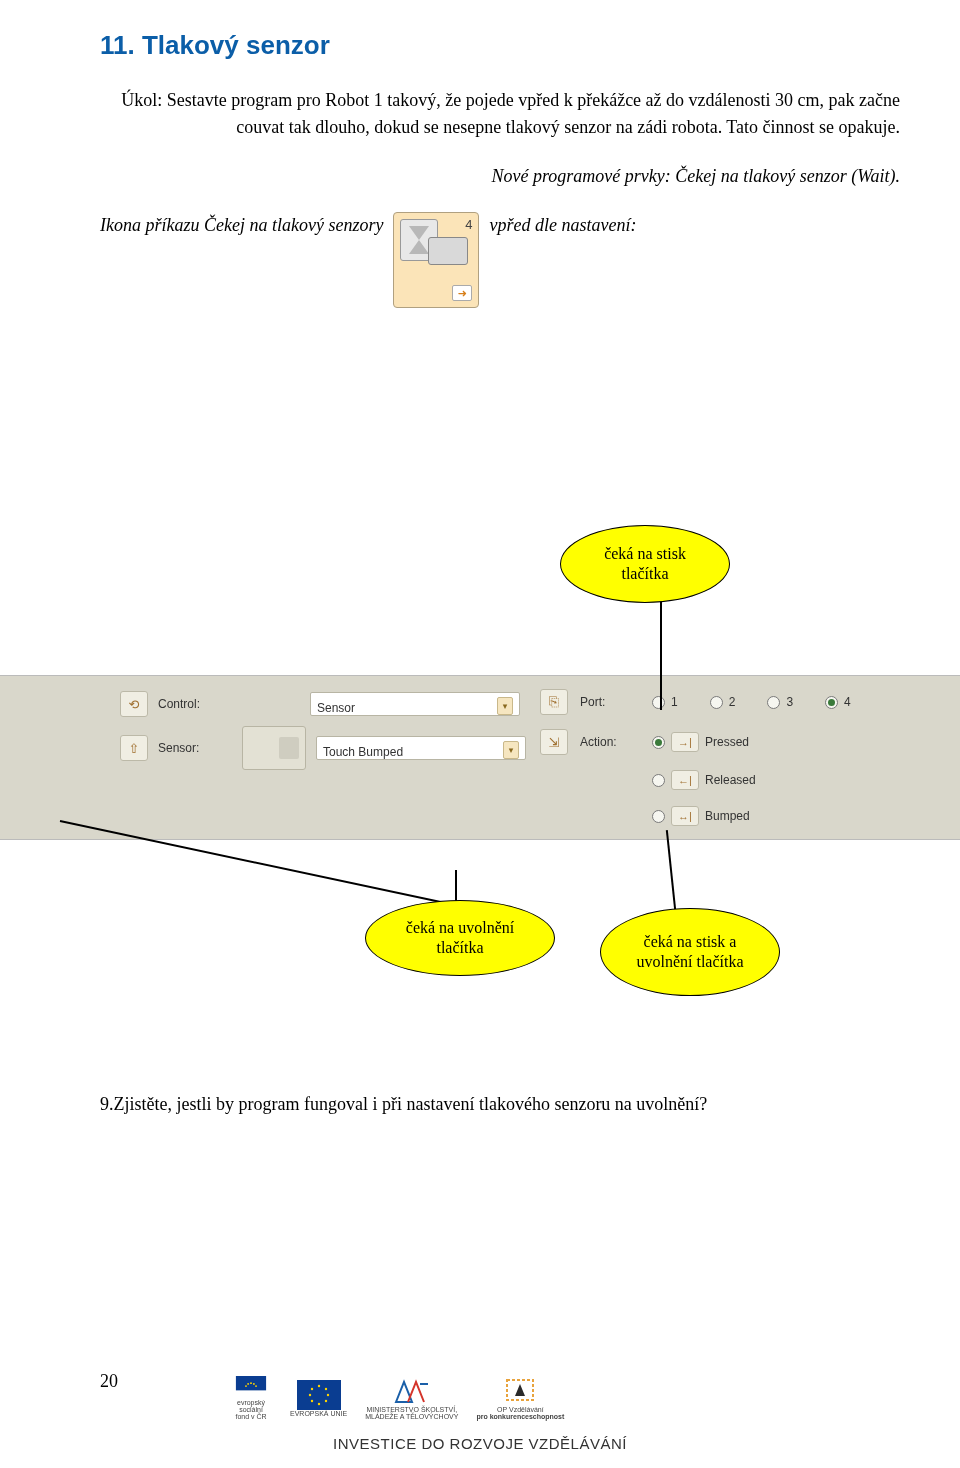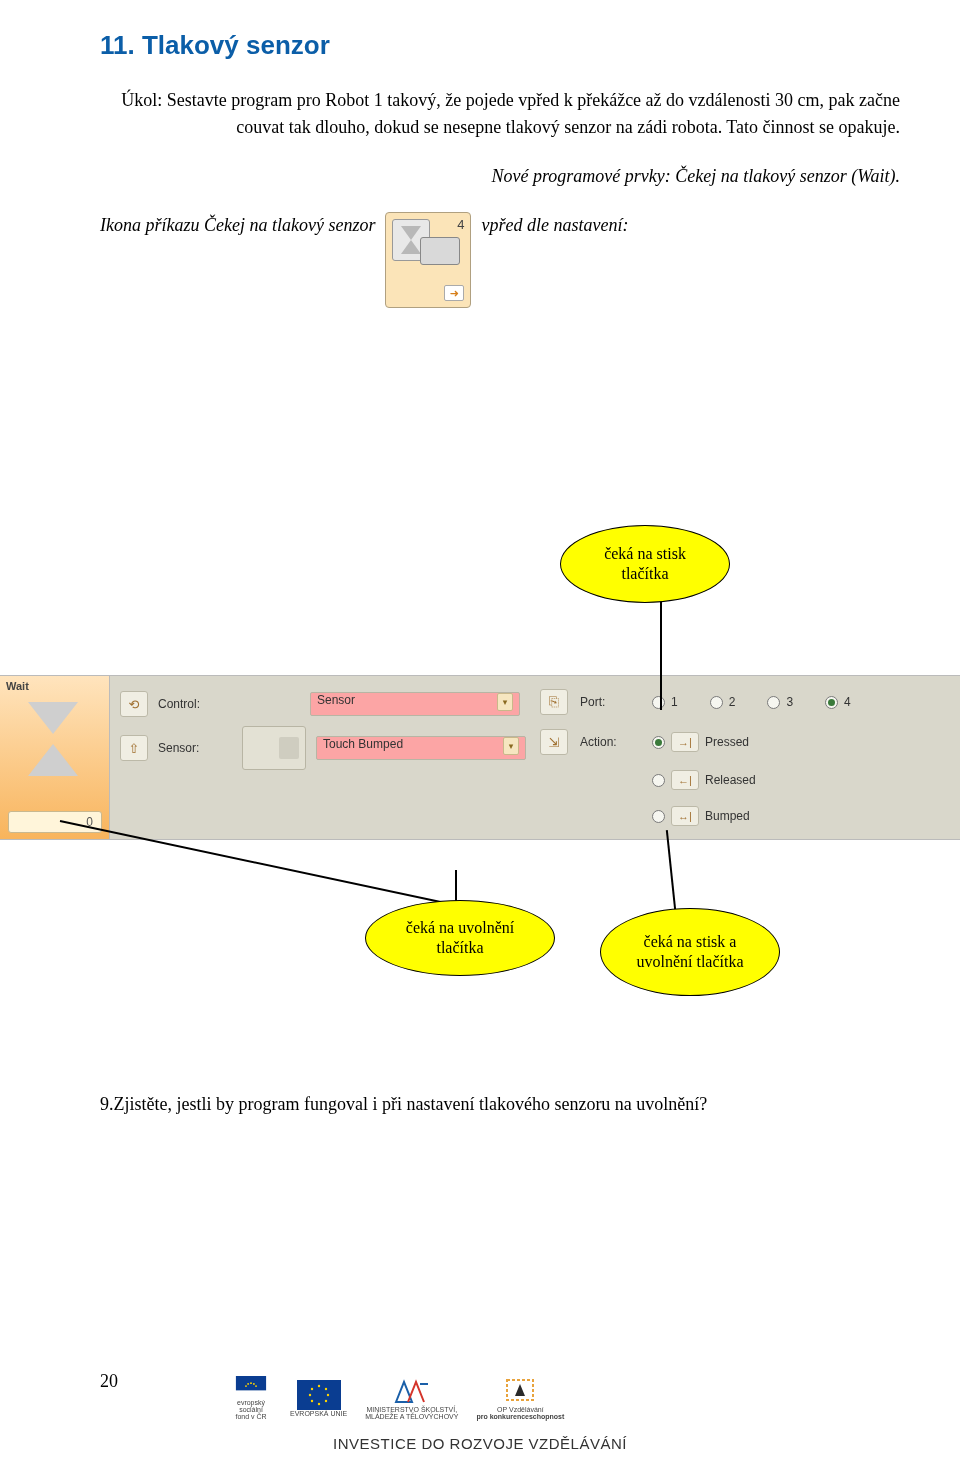--- a/index.html
+++ b/index.html
@@ -198,24 +198,24 @@
     width: 28px; height: 26px;
     background: #f0eee3;
     border: 1px solid #bcb9a8;
     border-radius: 3px;
     display: flex; align-items: center; justify-content: center;
     font-size: 13px; color: #a07030;
   }
   .field-label { width: 62px; }
   .dropdown {
     width: 210px; height: 24px;
-    background: #fca5a5;
+    background: #ffffff;
     border: 1px solid #b8b5a4;
     border-radius: 2px;
-    display: flex; align-items: flex-start; justify-content: space-between;
+    display: flex; align-items: flex-end; justify-content: space-between;
     padding: 0 6px;
   }
   .dropdown .arrow {
     width: 16px; height: 18px;
     background: #f6e6c0;
     border: 1px solid #c9b88a;
     border-radius: 2px;
     display: flex; align-items: center; justify-content: center;
     font-size: 9px; color: #8a6a20;
   }
@@ -314,46 +314,41 @@
 </head>
 <body>
 
 <div class="title">11. Tlakový senzor</div>
 
 <p class="body-text">Úkol: Sestavte program pro Robot 1 takový, že pojede vpřed k překážce až do vzdálenosti 30 cm, pak začne couvat tak dlouho, dokud se nesepne tlakový senzor na zádi robota. Tato činnost se opakuje.</p>
 
 <p class="body-text italic">Nové programové prvky: Čekej na tlakový senzor (Wait).</p>
 
 <div class="icon-inline-row">
-  <span class="italic">Ikona příkazu Čekej na tlakový senzor</span>
+  <span class="italic">Ikona příkazu Čekej na tlakový senzory</span>
   <span class="nxt-icon-block">
     <span class="port-num">4</span>
     <span class="hourglass"></span>
     <span class="touch"></span>
     <span class="arrow-small">➜</span>
   </span>
   <span class="italic">vpřed dle nastavení:</span>
 </div>
 
 <div class="callout callout-1">čeká na stisk tlačítka</div>
 <div class="pointer p1"></div>
 
 <div class="callout callout-2">čeká na uvolnění tlačítka</div>
 <div class="pointer p2"></div>
 <div class="pointer p2b"></div>
 
 <div class="callout callout-3">čeká na stisk a uvolnění tlačítka</div>
 <div class="pointer p3"></div>
 
 <div class="nxt-panel">
-  <div class="panel-left">
-    <div class="wait-label">Wait</div>
-    <div class="big-hourglass"></div>
-    <div class="counter">0</div>
-  </div>
 
   <div class="panel-row r1">
     <div class="icon-box">⟲</div>
     <div class="field-label">Control:</div>
     <div style="width:70px"></div>
     <div class="dropdown">
       <span>Sensor</span>
       <span class="arrow">▾</span>
     </div>
   </div>

